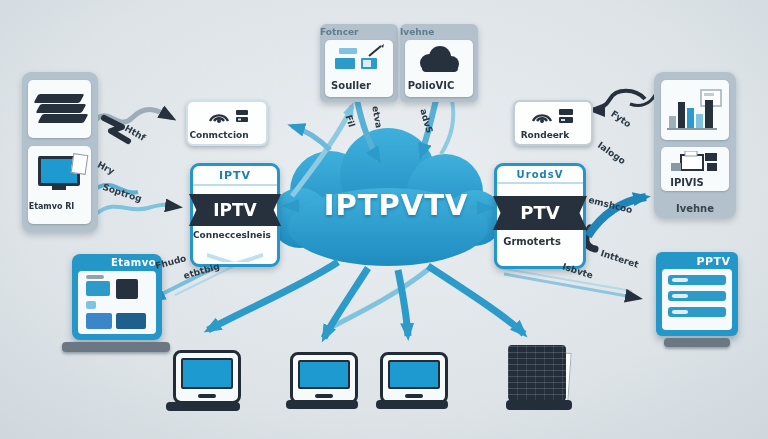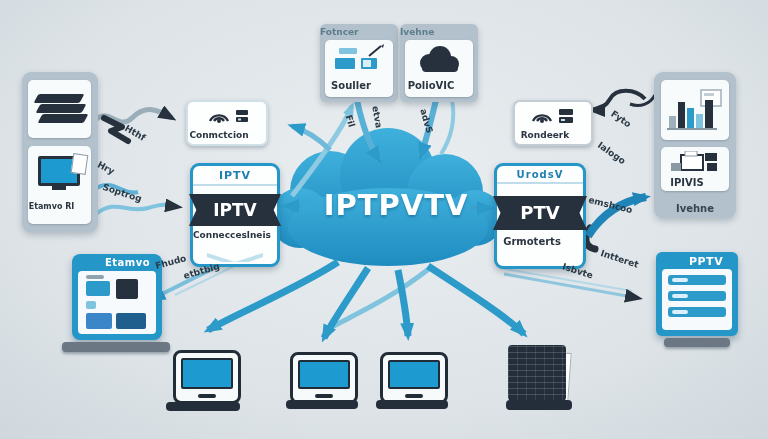--- a/index.html
+++ b/index.html
@@ -7,21 +7,21 @@
     position:relative;width:768px;height:439px;overflow:hidden;
     font-family:"DejaVu Sans","Liberation Sans",sans-serif;
     background:radial-gradient(120% 130% at 50% 42%, #eaeef1 0%, #dde3e7 40%, #c6d0d6 75%, #a8b4bc 100%);
   }
   #arrows{position:absolute;left:0;top:0;z-index:1;}
   .box{position:absolute;z-index:2;box-sizing:border-box;}
   .rlabel{position:absolute;z-index:3;font-size:9px;font-weight:bold;color:#2b3a45;white-space:nowrap;}
   .panel{background:#b2c1cb;border-radius:9px;box-shadow:0 3px 6px rgba(40,60,75,.25);}
   .card{position:absolute;background:#f8fbfc;border-radius:5px;box-shadow:0 1px 2px rgba(40,60,75,.25);}
   .bluebox{background:#2596c8;border-radius:8px;box-shadow:0 4px 7px rgba(30,70,95,.35);}
-  .bluebox .bhead{color:#fff;font-weight:bold;font-size:10px;padding-top:3px;letter-spacing:.5px;padding-left:33px;}
+  .bluebox .bhead{color:#fff;font-weight:bold;font-size:10px;text-align:center;padding-top:3px;letter-spacing:.5px;padding-left:33px;}
   .bluebox .binner{position:absolute;left:6px;right:6px;top:17px;bottom:6px;background:#f6fafc;border-radius:4px;}
   .iptvbox{background:#fdfefe;border:3px solid #2596c8;border-radius:9px;box-shadow:0 3px 6px rgba(40,60,75,.3);}
   .iptvhead{color:#1f7fb0;font-weight:bold;font-size:11px;text-align:center;padding:3px 0 2px;border-bottom:2px solid #bfdcea;letter-spacing:1px;}
   .ribbon{position:absolute;left:-4px;right:-4px;background:#27313d;color:#fff;font-weight:800;text-align:center;
     clip-path:polygon(0 0,8% 50%,0 100%,100% 100%,92% 50%,100% 0);}
   .subtxt{position:absolute;left:0;right:16px;text-align:center;font-size:9px;font-weight:bold;color:#2b3540;}
   .whitebox{background:#fdfefe;border-radius:7px;box-shadow:0 2px 4px rgba(40,60,75,.3);}
   .greyhead{color:#5f7d8d;font-weight:bold;font-size:9px;text-align:left;padding-top:3px;}
   .cloudtext{position:absolute;left:304px;top:188px;width:184px;z-index:2;text-align:center;
     font-size:29px;font-weight:800;color:#fff;letter-spacing:1px;text-shadow:0 2px 3px rgba(0,60,90,.35);}

